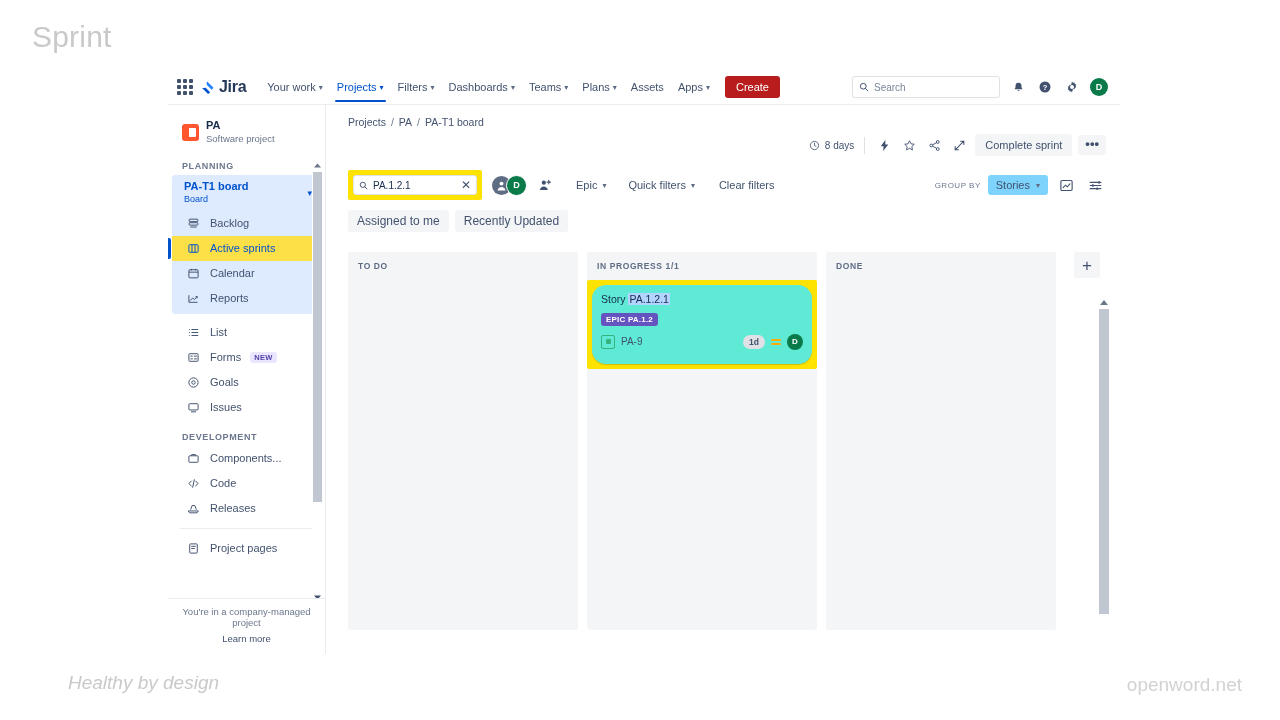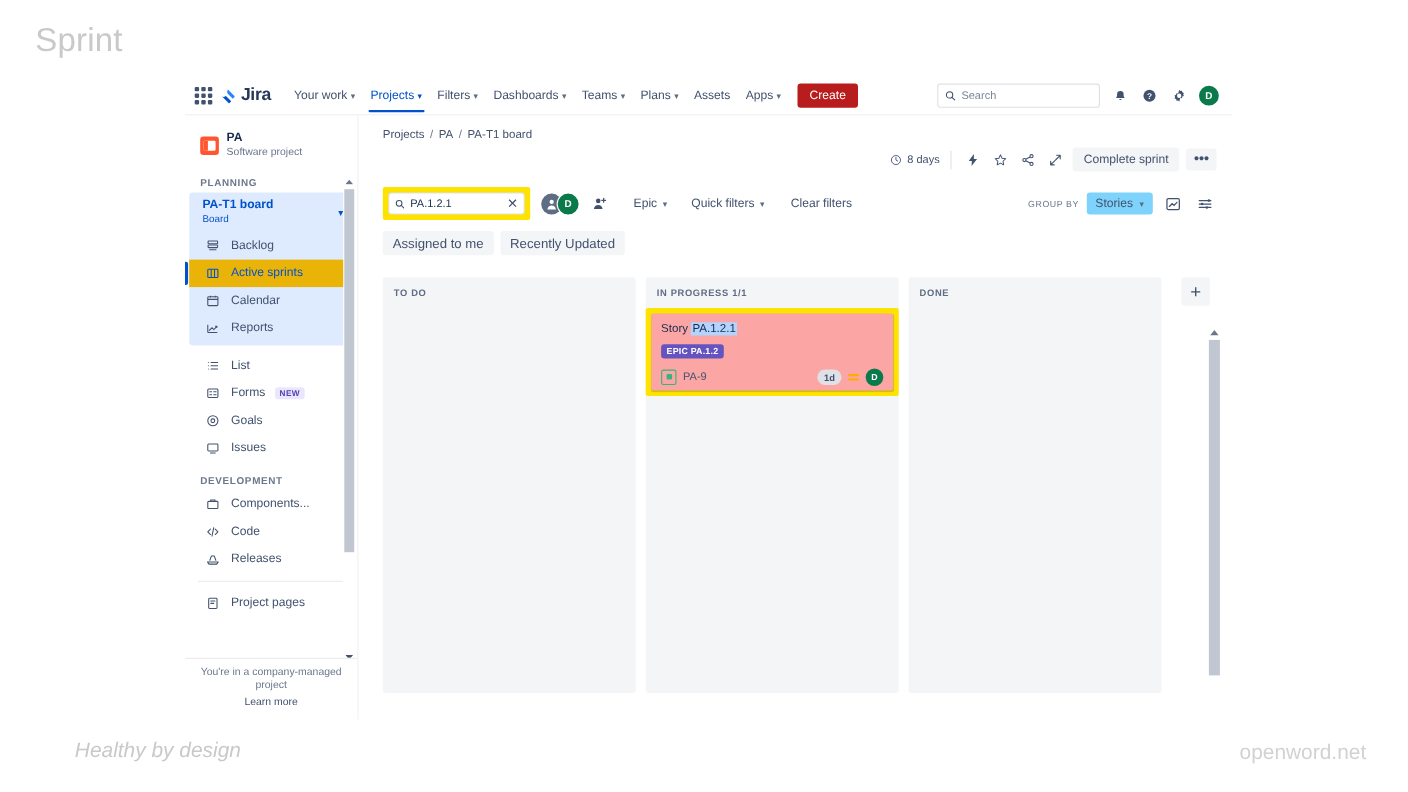--- a/index.html
+++ b/index.html
@@ -197,21 +197,21 @@
     display:flex;align-items:center;gap:9px;
     padding:5px 10px 5px 14px;
     cursor:pointer;
     position:relative;
     border-radius:3px;
     margin: 0 4px;
   }
   .side-item.in-group { margin:0 0; border-radius:0;}
   .side-item .si-ico { width:15px;height:15px;flex:0 0 15px;display:flex;align-items:center;justify-content:center;}
   .side-item .si-lbl { font-size:11px; color:#42526e; }
-  .side-item.sel { background:#eab308;text-align:right; }
+  .side-item.sel { background:#fde047;text-align:right; }
   .side-item.sel .si-lbl { color:#0052cc; font-weight:400;}
   .side-item.sel::before{
     content:"";position:absolute;left:-4px;top:2px;bottom:2px;width:3px;background:#0052cc;border-radius:0 2px 2px 0;
   }
   .badge-new {
     font-size:7.5px;font-weight:700;color:#5243aa;background:#eae6ff;
     border-radius:3px;padding:1px 4px;letter-spacing:.3px;
   }
   .side-sep { height:1px; background:#ebecf0; margin:7px 12px;}
 
@@ -326,23 +326,23 @@
     background:#f4f5f7;
     border-radius:3px;
     padding: 9px 8px 0 8px;
     height: 378px;
     box-sizing:border-box;
   }
   .col-head { font-size:8.5px;font-weight:600;letter-spacing:.6px;color:#5e6c84;text-transform:uppercase;padding-left:2px;}
 
   .card-hl { margin: 9px -8px 0 -8px; padding: 5px; background:#ffe300; border-radius:2px;}
   .card {
-    background:#fca5a5;
-    border-radius:2px;
-    padding: 8px 9px 4px 9px;
+    background:#5eead4;
+    border-radius:14px;
+    padding: 8px 9px 14px 9px;
     box-shadow: 0 1px 1px rgba(9,30,66,.2);
     cursor:pointer;
   }
   .card-title { font-size:10.5px;color:#172b4d;line-height:1.3;}
   .hl-text { background:#b3d4ff; padding:0 1px; }
   .epic-badge {
     display:inline-block;
     background:#6554c0;color:#fff;
     font-size:8px;font-weight:700;letter-spacing:.2px;
     padding:2px 5px;border-radius:3px;margin-top:6px;

